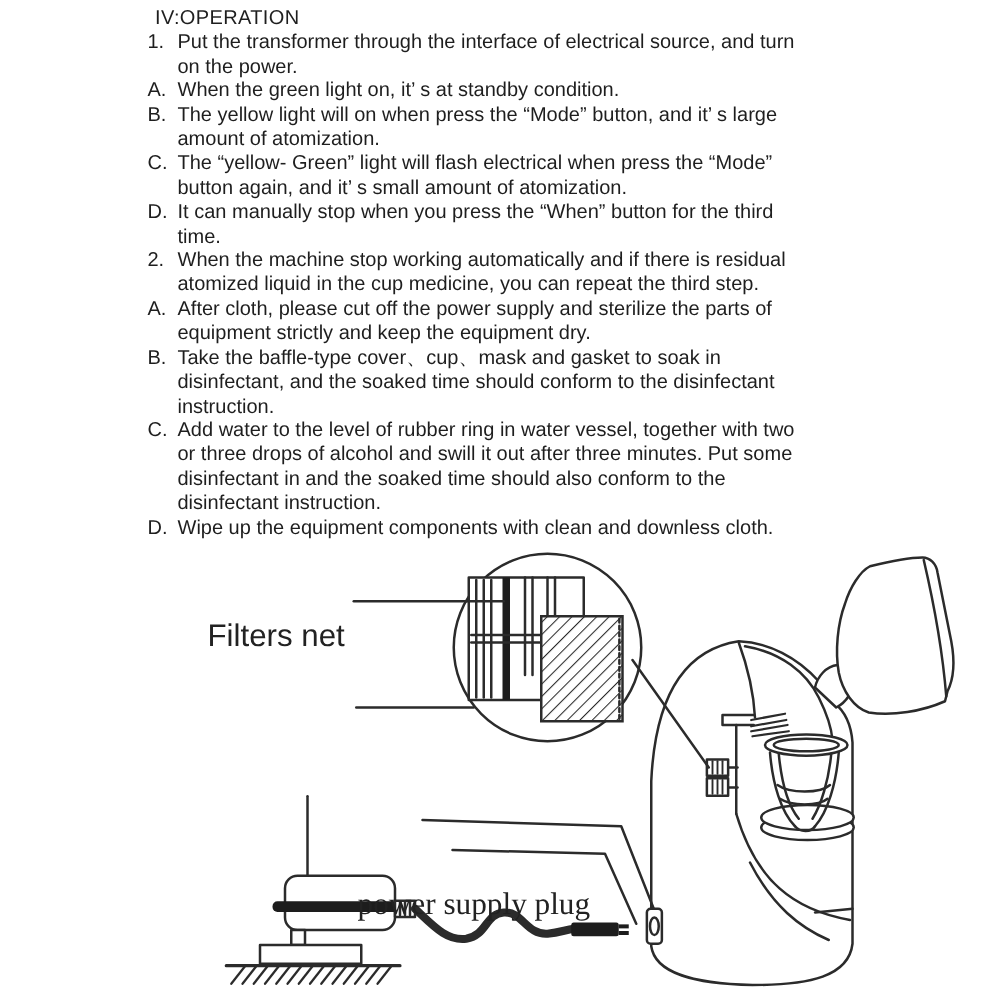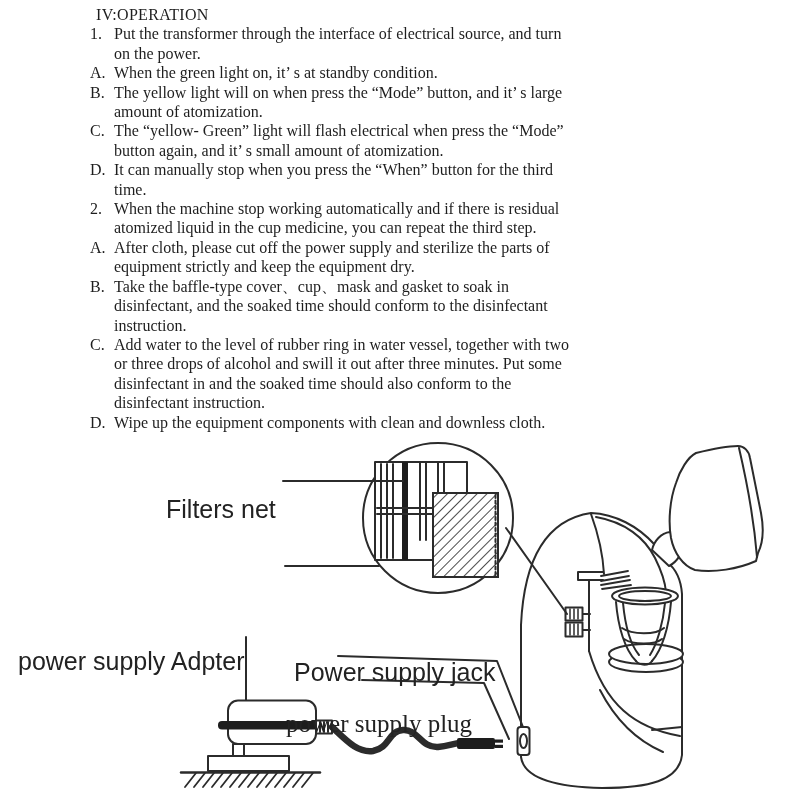--- a/index.html
+++ b/index.html
@@ -1,19 +1,19 @@
 <!DOCTYPE html>
 <html><head>
 <meta charset="utf-8">
 <style>
   html,body{margin:0;padding:0;background:#ffffff;}
   .page{position:relative;width:800px;height:800px;background:#ffffff;overflow:hidden;
         font-family:"Liberation Sans",sans-serif;color:#1e1e1e;}
   
-  .ops{position:absolute;left:88px;top:5px;width:640px;font-size:16px;line-height:19.4px;font-family:Liberation Serif, serif;}
+  .ops{position:absolute;left:116px;top:5px;width:640px;font-size:16px;line-height:19.4px;}
   .ops h1{margin:0 0 0 8px;font-size:16px;font-weight:normal;line-height:19.4px;letter-spacing:.3px;}
   .item{display:flex;}
   .item .lbl{flex:0 0 24px;margin-left:2px;}
   .item .txt{flex:1;white-space:pre-line;}
   
   .diagram{position:absolute;left:0;top:0;width:800px;height:800px;}
   .diagram svg{position:absolute;left:0;top:440px;}
   .dlab{position:absolute;font-size:25px;color:#222;white-space:nowrap;margin-top:29px;}
   #lab-filters{left:166px;top:466px;}
   #lab-cotton{left:104px;top:551px;}
@@ -214,18 +214,16 @@
       <g>
         <line class="ln" x1="283" y1="481" x2="403" y2="481"></line>
         <line class="ln" x1="285" y1="566" x2="379" y2="566"></line>
         <line class="ln" x1="506" y1="528" x2="567" y2="614"></line>
         <polyline class="ln" points="338,656 497,661 523,727"></polyline>
         <polyline class="ln" points="362,680 484,683 509,739"></polyline>
       </g>
     </svg>
 
     <div class="dlab" id="lab-filters">Filters net</div>
-    <div class="dlab" id="lab-adapter">power supply Adpter</div>
-    <div class="dlab" id="lab-jack">Power supply jack</div>
     <div class="dlab" id="lab-plug">power supply plug</div>
   </div>
 
 </div>
 
 </body></html>

